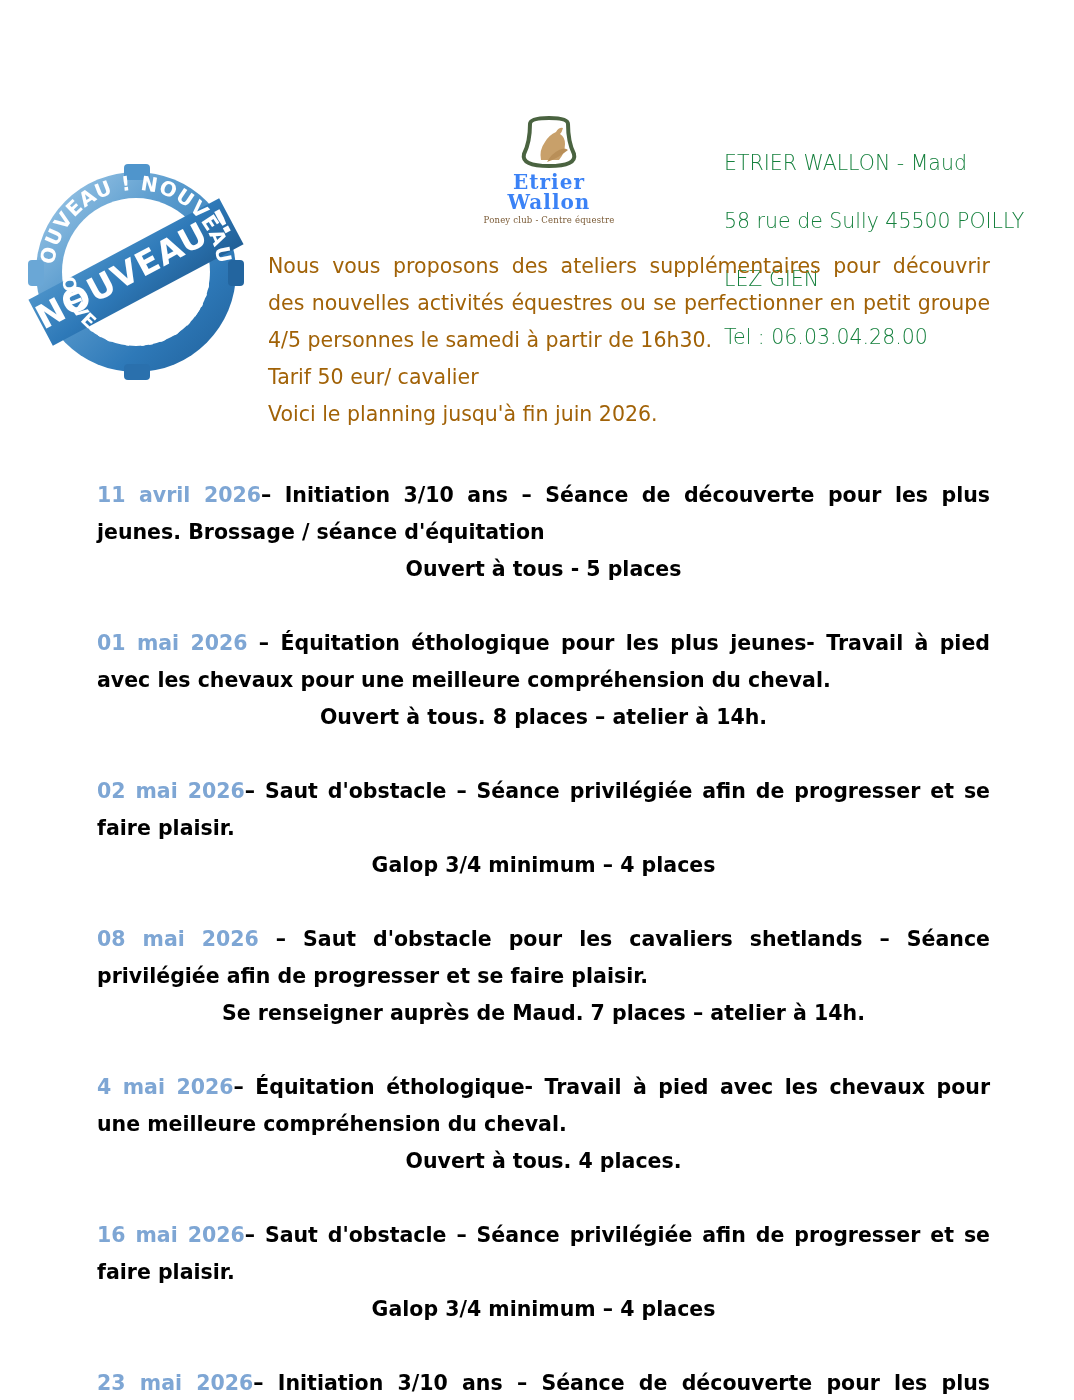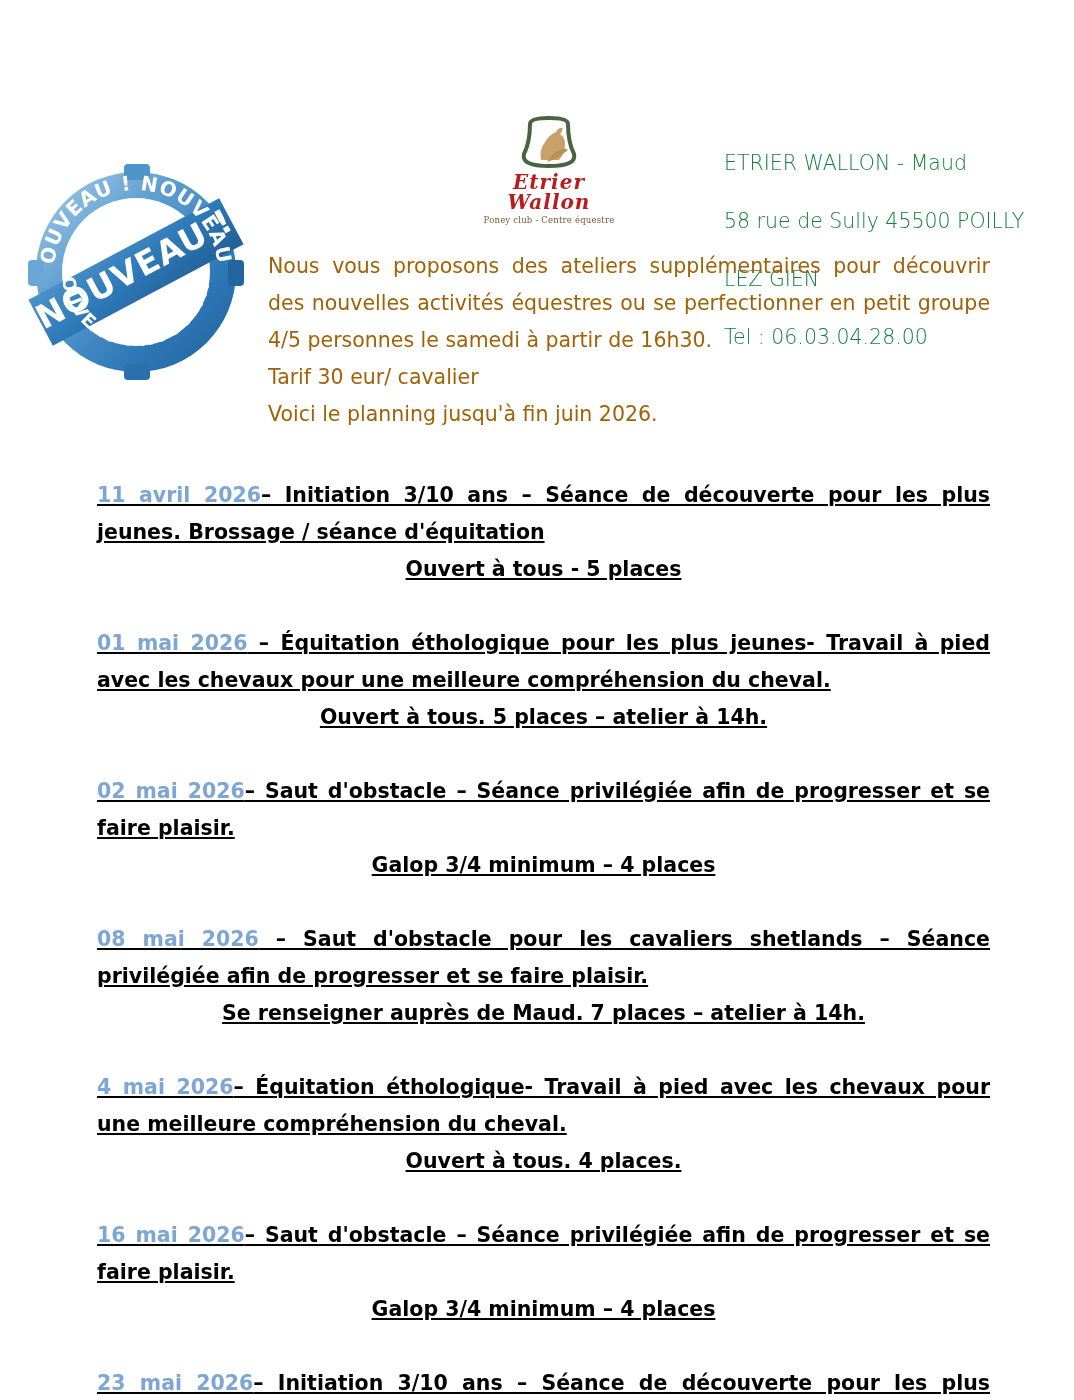--- a/index.html
+++ b/index.html
@@ -40,24 +40,23 @@
     position: absolute;
     left: 473px;
     top: 116px;
     width: 152px;
     height: 95px;
     text-align: center;
   }
   #logo-mark { width: 152px; height: 58px; display: block; }
   #logo-wordmark {
     font-family: "DejaVu Serif", serif;
-    font-style: italic;
     font-weight: bold;
     font-size: 20px;
-    color: #b91c1c;
+    color: #3b82f6;
     line-height: 1;
     letter-spacing: 1px;
     margin-top: -2px;
   }
   #logo-tagline {
     font-family: "DejaVu Serif", serif;
     font-size: 8.5px;
     color: #7a5a35;
     letter-spacing: 0.2px;
     margin-top: 3px;
@@ -103,21 +102,20 @@
     left: 97px;
     top: 477px;
     width: 893px;
   }
   .entry {
     margin: 0 0 37px 0;
     font-family: "DejaVu Sans", sans-serif;
     font-size: 20.5px;
     line-height: 37px;
     color: #000000;
-    text-decoration: underline;
   }
   .entry .entry-main {
     margin: 0;
     text-align: justify;
     text-align-last: left;
     font-weight: bold;
   }
   .entry .entry-note {
     margin: 0;
     text-align: center;
@@ -188,32 +186,32 @@
 
 <div id="contact-block">
   <div>ETRIER WALLON - Maud</div>
   <div>58 rue de Sully 45500 POILLY</div>
   <div>LEZ GIEN</div>
   <div>Tel :  06.03.04.28.00</div>
 </div>
 
 <div id="intro-block">
   <p class="justified">Nous vous proposons des ateliers supplémentaires pour découvrir des nouvelles activités équestres ou se perfectionner en petit groupe 4/5 personnes le samedi à partir de 16h30.</p>
-  <p class="plain">Tarif 30 eur/ cavalier</p>
+  <p class="plain">Tarif 50 eur/ cavalier</p>
   <p class="plain">Voici le planning jusqu'à fin juin 2026.</p>
 </div>
 
 <div id="entries">
     <div class="entry">
       <p class="entry-main"><span class="entry-date">11 avril 2026</span><span>– Initiation 3/10 ans – Séance de découverte pour les plus jeunes. Brossage / séance d'équitation</span></p>
       <p class="entry-note">Ouvert à tous  - 5 places</p>
     </div>
     <div class="entry">
       <p class="entry-main"><span class="entry-date">01 mai 2026</span><span> – Équitation éthologique pour les plus jeunes- Travail à pied avec les chevaux pour une meilleure compréhension du cheval.</span></p>
-      <p class="entry-note">Ouvert à tous. 5 places – atelier à 14h.</p>
+      <p class="entry-note">Ouvert à tous. 8 places – atelier à 14h.</p>
     </div>
     <div class="entry">
       <p class="entry-main"><span class="entry-date">02 mai 2026</span><span>– Saut d'obstacle – Séance privilégiée afin de progresser et se faire plaisir.</span></p>
       <p class="entry-note">Galop 3/4 minimum – 4 places</p>
     </div>
     <div class="entry">
       <p class="entry-main"><span class="entry-date">08 mai 2026</span><span> – Saut d'obstacle pour les cavaliers shetlands – Séance privilégiée afin de progresser et se faire plaisir.</span></p>
       <p class="entry-note">Se renseigner auprès de Maud. 7 places – atelier à 14h.</p>
     </div>
     <div class="entry">

